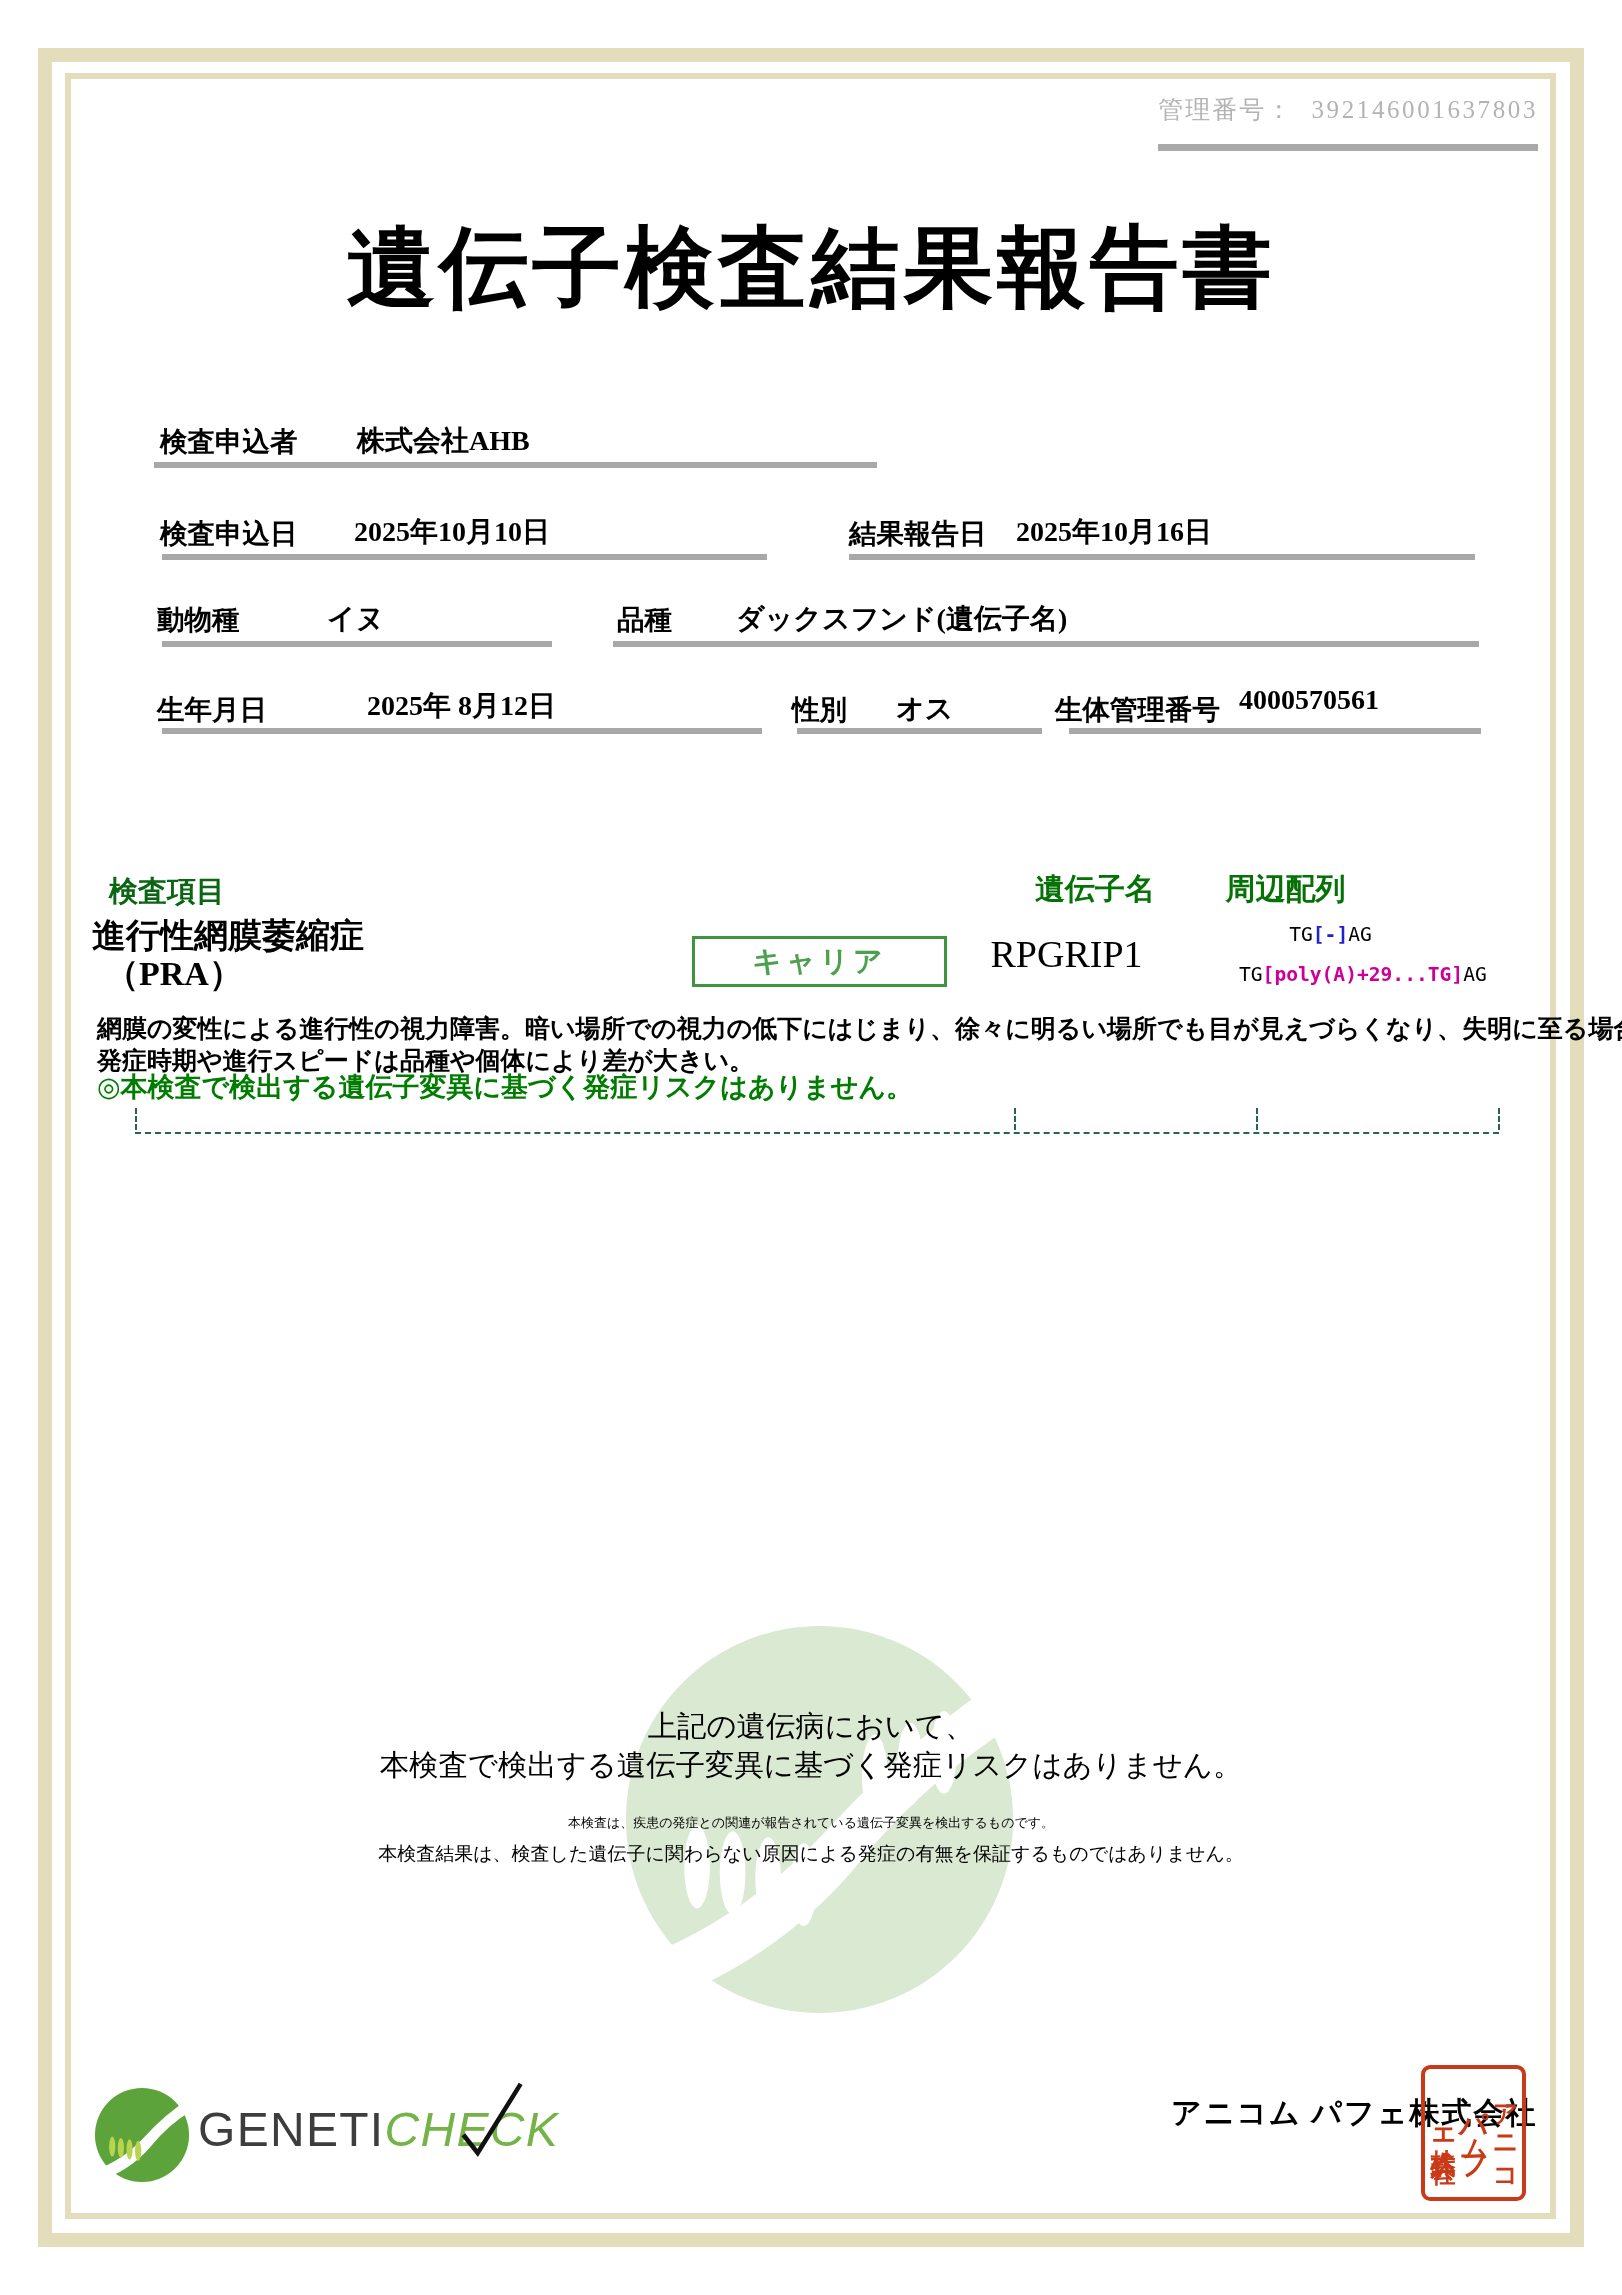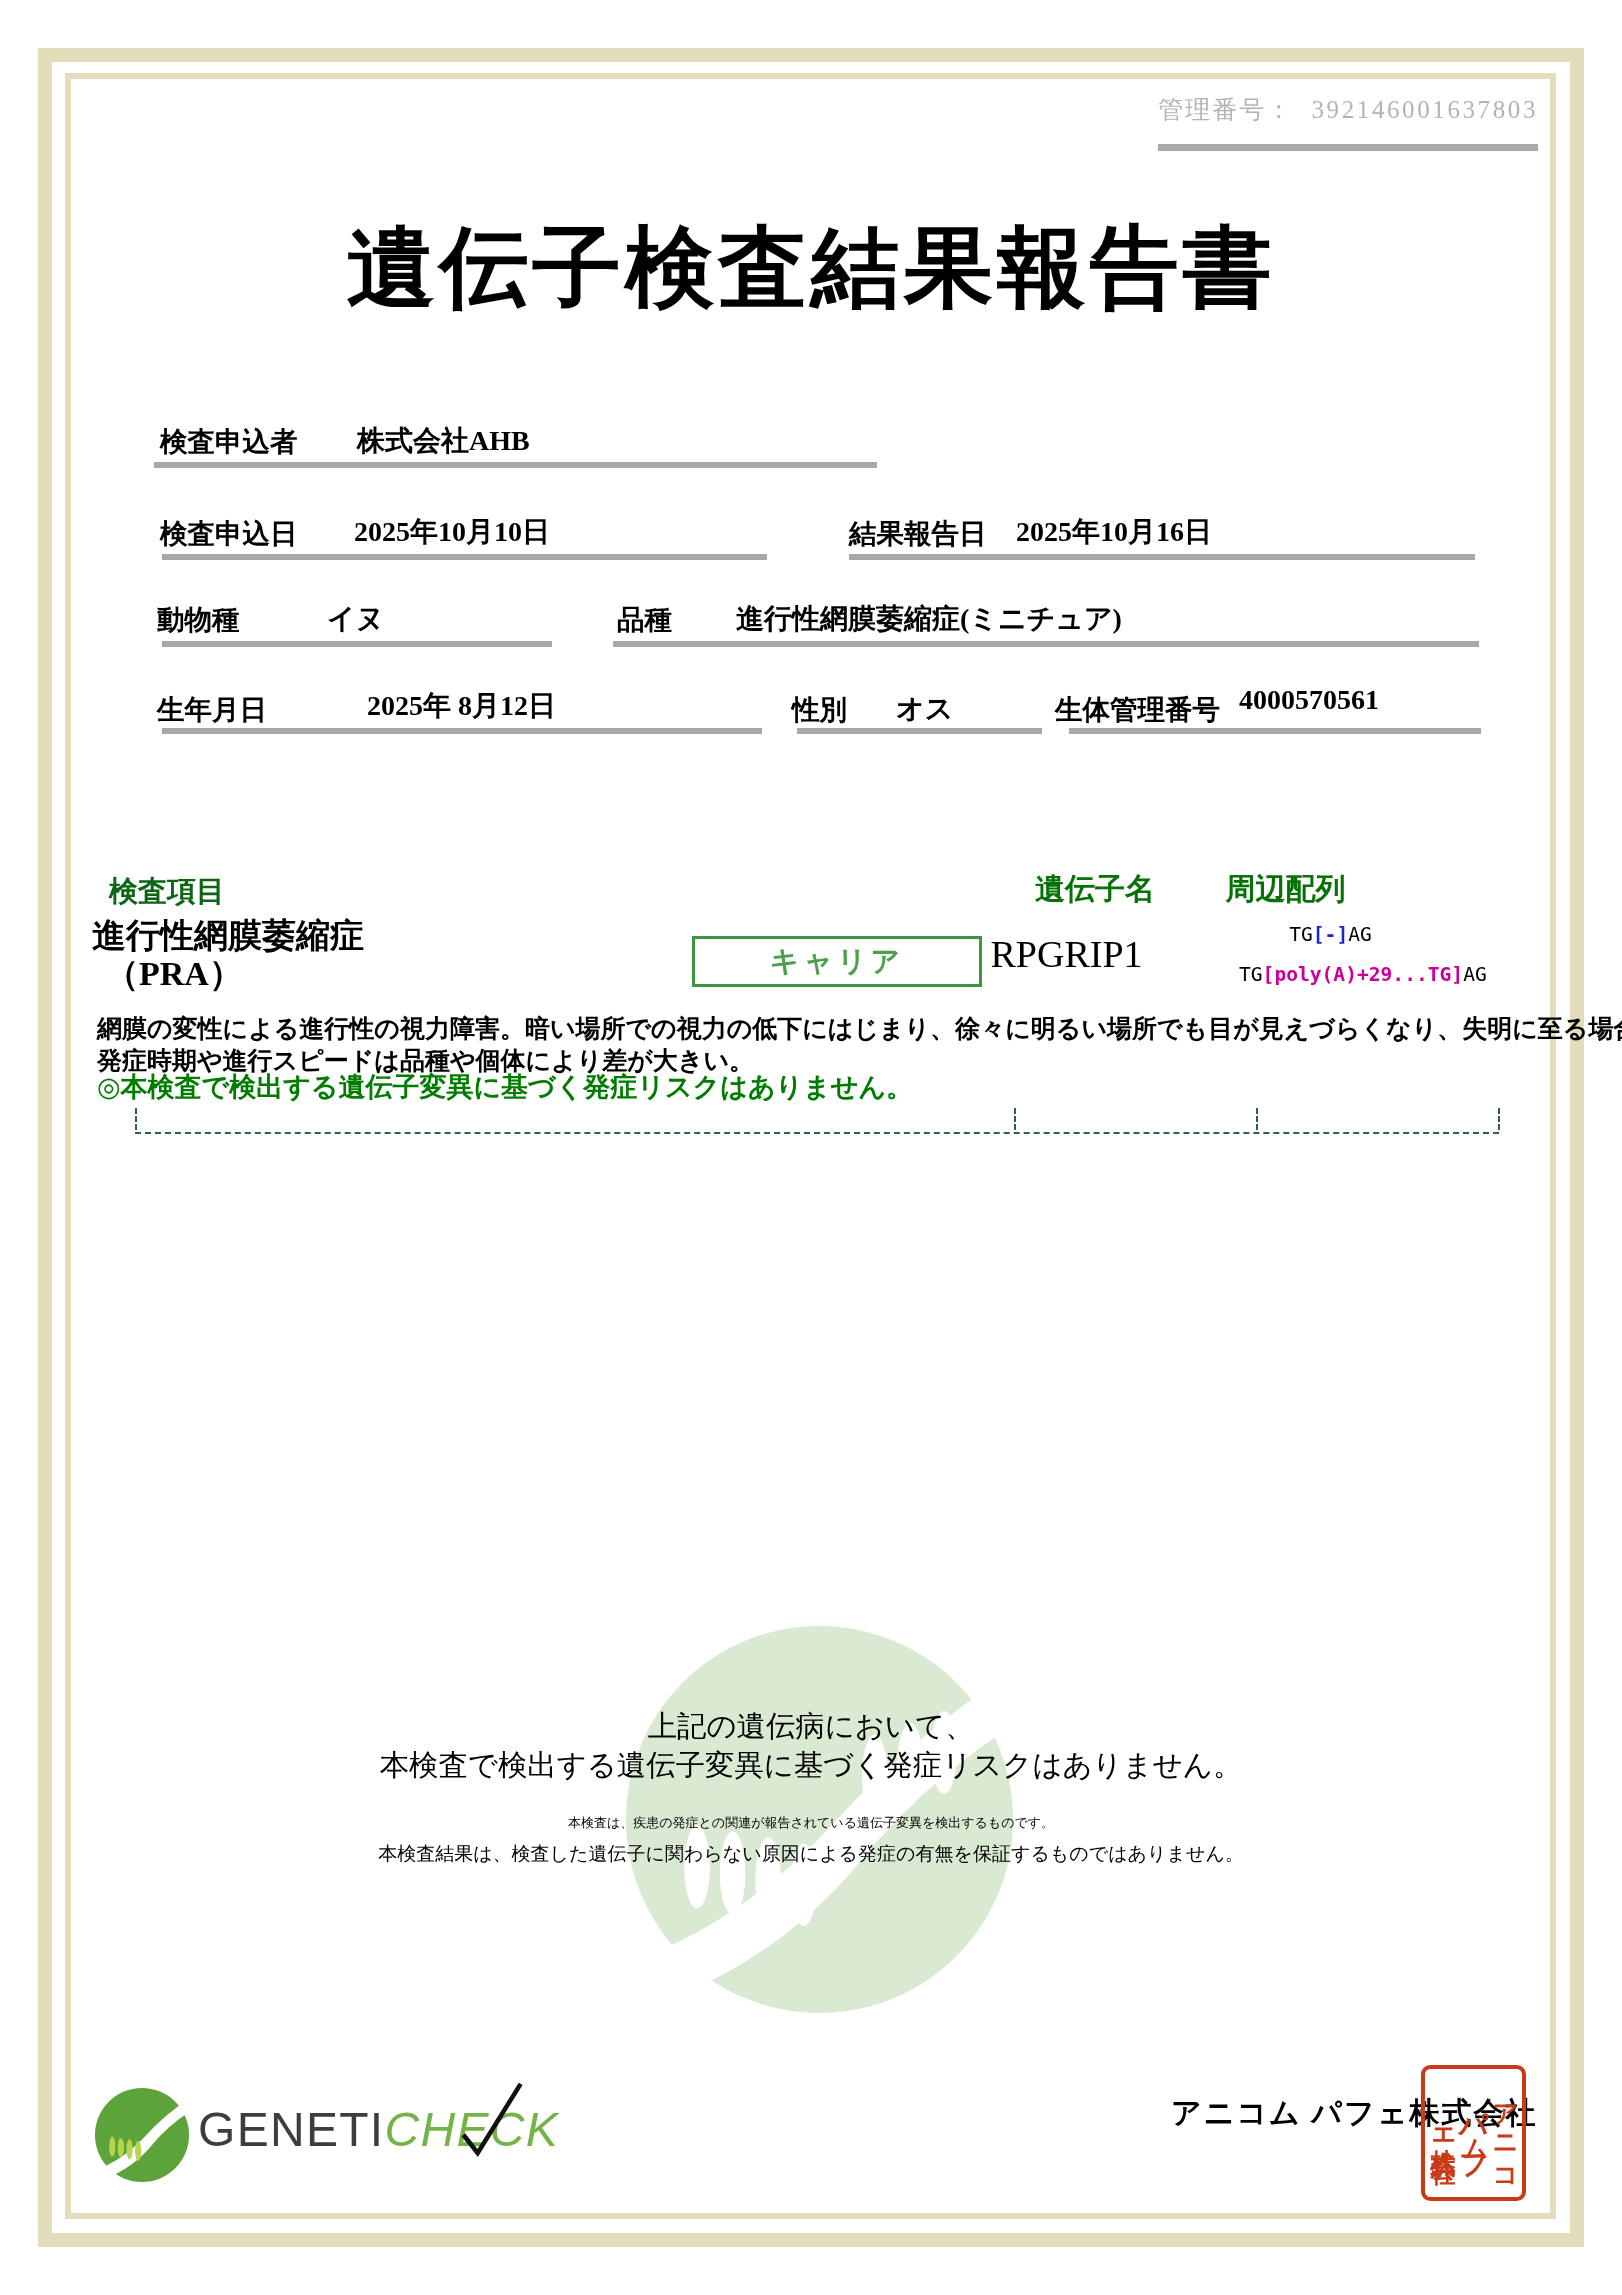--- a/index.html
+++ b/index.html
@@ -28,21 +28,21 @@
 
   
   .flabel{font-weight:bold;font-size:27.5px;color:#000;white-space:nowrap;}
   .fvalue{font-weight:bold;font-size:28px;color:#000;white-space:nowrap;}
   .uline{height:5.9px;background:#a8a8a8;}
 
   
   .item-label{left:109px;top:872px;font-size:29px;font-weight:bold;color:#0b6614;}
   .disease{left:92px;top:913px;font-size:34px;font-weight:bold;color:#000;}
   .abbr{left:105px;top:951px;font-size:34px;font-weight:bold;color:#000;}
-  .result-box{left:692px;top:936px;width:290px;height:51px;
+  .result-box{left:692px;top:936px;width:255px;height:51px;
     border:3.3px solid #3f9440;box-sizing:border-box;
     display:flex;align-items:center;justify-content:center;}
   .result-text{font-size:29px;font-weight:bold;color:#4da04d;letter-spacing:3.9px;}
   .gene-label{left:978px;top:869px;width:177px;text-align:right;
     font-size:30px;font-weight:bold;color:#067206;}
   .gene-value{left:978px;top:932px;width:177px;text-align:center;
     font-size:38px;color:#000;}
   .seq-label{left:1197px;top:869px;width:177px;text-align:center;
     font-size:30px;font-weight:bold;color:#067206;}
   .seq{font-family:"DejaVu Sans Mono",monospace;font-size:19.6px;color:#000;
@@ -114,21 +114,21 @@
 <div class="abs flabel" style="left:160px;top:516px;">検査申込日</div>
 <div class="abs fvalue" style="left:354px;top:513px;">2025年10月10日</div>
 <div class="abs flabel" style="left:849px;top:516px;">結果報告日</div>
 <div class="abs fvalue" style="left:1016px;top:513px;">2025年10月16日</div>
 <div class="abs uline" style="left:162px;top:554px;width:605px;"></div>
 <div class="abs uline" style="left:849px;top:554px;width:626px;"></div>
 
 <div class="abs flabel" style="left:157px;top:602px;">動物種</div>
 <div class="abs fvalue" style="left:327px;top:600px;">イヌ</div>
 <div class="abs flabel" style="left:617px;top:602px;">品種</div>
-<div class="abs fvalue" style="left:736px;top:600px;">進行性網膜萎縮症(ミニチュア)</div>
+<div class="abs fvalue" style="left:736px;top:600px;">ダックスフンド(遺伝子名)</div>
 <div class="abs uline" style="left:162px;top:641px;width:390px;"></div>
 <div class="abs uline" style="left:613px;top:641px;width:866px;"></div>
 
 <div class="abs flabel" style="left:157px;top:692px;">生年月日</div>
 <div class="abs fvalue" style="left:367px;top:687px;">2025年 8月12日</div>
 <div class="abs flabel" style="left:792px;top:692px;">性別</div>
 <div class="abs fvalue" style="left:880px;top:690px;margin-left:16px;">オス</div>
 <div class="abs flabel" style="left:1055px;top:692px;">生体管理番号</div>
 <div class="abs fvalue" style="left:1239px;top:684px;">4000570561</div>
 <div class="abs uline" style="left:162px;top:728px;width:600px;"></div>

